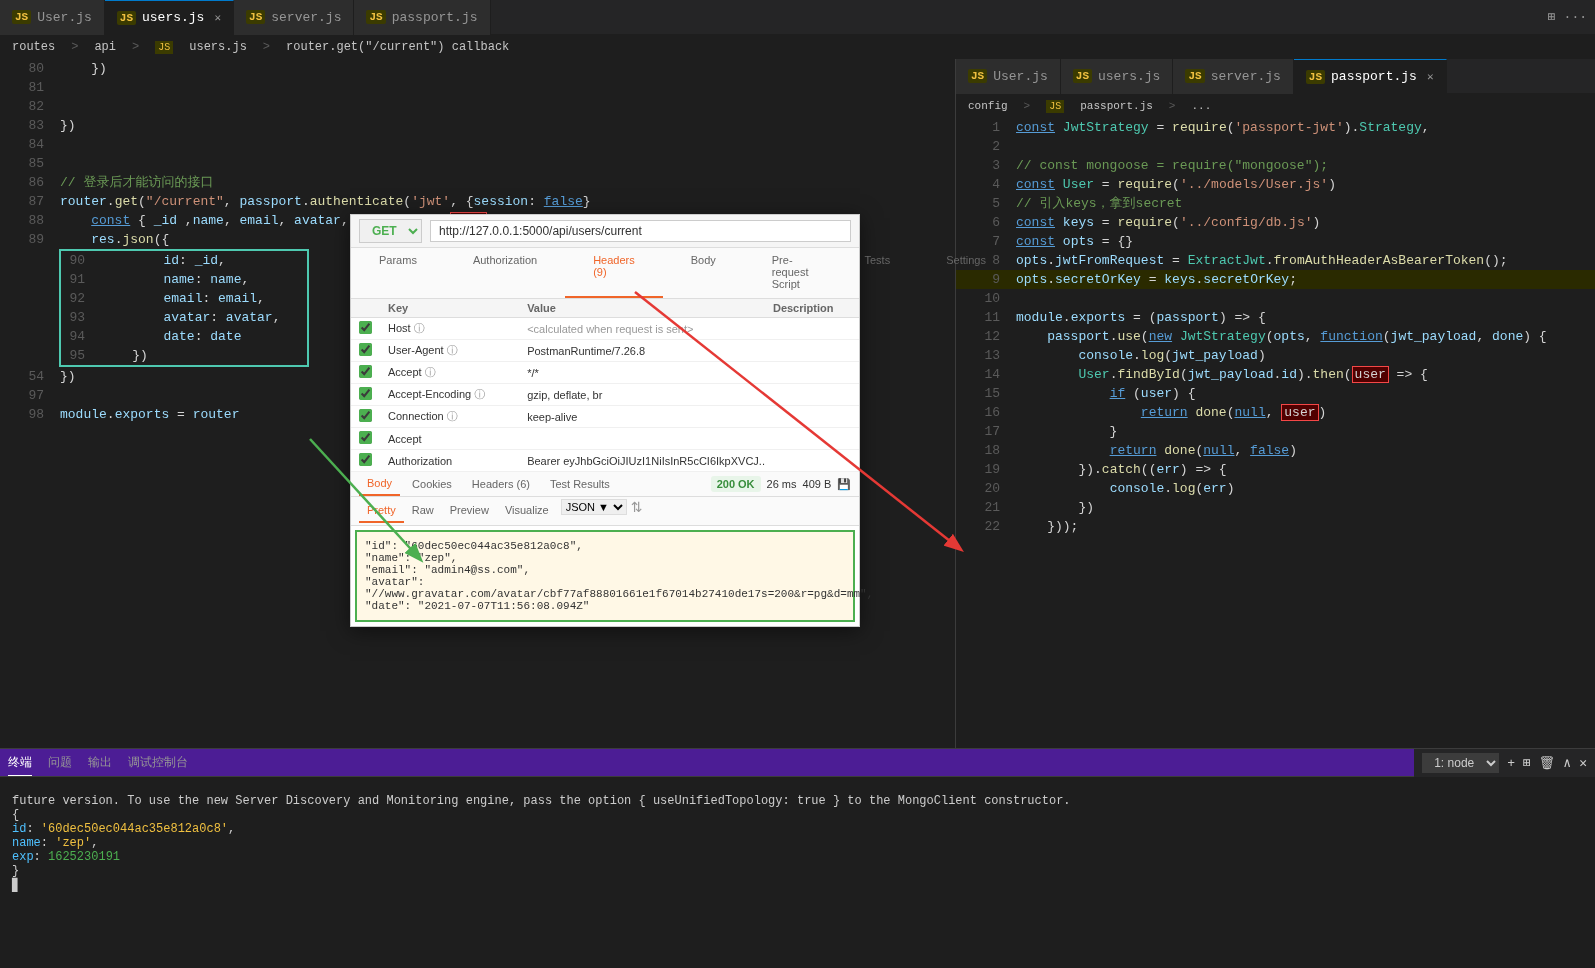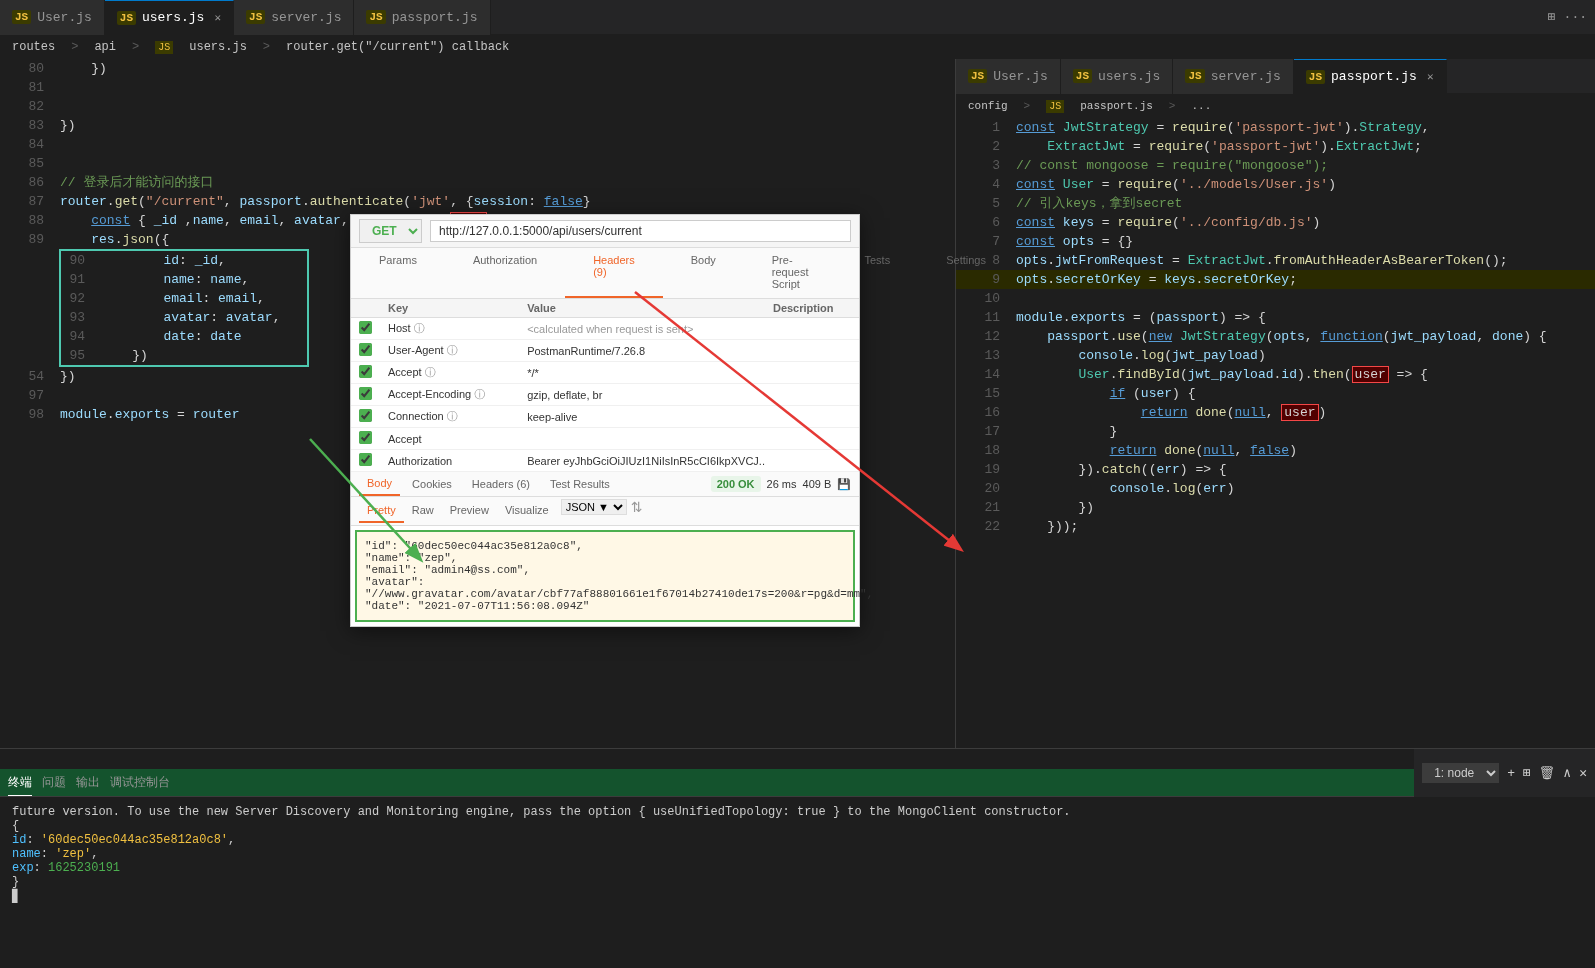--- a/index.html
+++ b/index.html
@@ -268,26 +268,25 @@
       border-top: 1px solid #3c3c3c;
       position: absolute;
       bottom: 0;
       left: 0;
       right: 0;
     }
 
     .terminal-tabs {
       display: flex;
       align-items: center;
-      background: #14532d;
+      background: #4c1d95;
       height: 28px;
       padding: 0 8px;
-      gap: 10px;
+      gap: 16px;
       border-bottom: 1px solid #3c3c3c;
-      margin-top: 20px;
     }
 
     .terminal-tab {
       font-size: 12px;
       color: #969696;
       cursor: pointer;
       padding: 4px 0;
     }
 
     .terminal-tab.active {
@@ -295,20 +294,21 @@
       border-bottom: 1px solid #ffffff;
     }
 
     .terminal-content {
       padding: 8px 12px;
       font-family: 'Courier New', monospace;
       font-size: 12px;
       color: #cccccc;
       height: calc(220px - 60px);
       overflow: hidden;
+      margin-top: 9px;
     }
 
     .terminal-toolbar {
       display: flex;
       align-items: center;
       justify-content: flex-end;
       padding: 2px 8px;
       background: #252526;
       gap: 8px;
     }
@@ -499,21 +499,21 @@
       <span class="item">config</span>
       <span class="sep">&gt;</span>
       <span class="js-icon" style="background:#3b3b00;color:#f0c040;font-size:10px;padding:1px 3px;">JS</span>
       <span class="item">passport.js</span>
       <span class="sep">&gt;</span>
       <span class="item">...</span>
     </div>
 
     <div style="overflow:hidden;">
       <div class="code-line"><span class="line-numbers">1</span><span><span class="kw">const</span> <span class="cls">JwtStrategy</span> <span class="op">=</span> <span class="fn">require</span><span class="punc">(</span><span class="str">'passport-jwt'</span><span class="punc">).</span><span class="cls">Strategy</span><span class="punc">,</span></span></div>
-      <div class="code-line"><span class="line-numbers">2</span><span><span class="punc">    </span><span class="cls">ExtractJwt</span> <span class="op">=</span> <span class="fn">require</span><span class="punc">(</span><span class="str">'passport-jwt'</span><span class="punc">).</span><span class="cls">ExtractJwt</span><span class="punc">;</span></span></div>
+      <div class="code-line"><span class="line-numbers">2</span></div>
       <div class="code-line"><span class="line-numbers">3</span><span><span class="cm">// const mongoose = require("mongoose");</span></span></div>
       <div class="code-line"><span class="line-numbers">4</span><span><span class="kw">const</span> <span class="cls">User</span> <span class="op">=</span> <span class="fn">require</span><span class="punc">(</span><span class="str">'../models/User.js'</span><span class="punc">)</span></span></div>
       <div class="code-line"><span class="line-numbers">5</span><span><span class="cm">// 引入keys，拿到secret</span></span></div>
       <div class="code-line"><span class="line-numbers">6</span><span><span class="kw">const</span> <span class="var">keys</span> <span class="op">=</span> <span class="fn">require</span><span class="punc">(</span><span class="str">'../config/db.js'</span><span class="punc">)</span></span></div>
       <div class="code-line"><span class="line-numbers">7</span><span><span class="kw">const</span> <span class="var">opts</span> <span class="op">=</span> <span class="punc">{}</span></span></div>
       <div class="code-line"><span class="line-numbers">8</span><span><span class="var">opts</span><span class="op">.</span><span class="prop">jwtFromRequest</span> <span class="op">=</span> <span class="cls">ExtractJwt</span><span class="op">.</span><span class="fn">fromAuthHeaderAsBearerToken</span><span class="punc">();</span></span></div>
       <div class="code-line" style="background:#2a2a00;"><span class="line-numbers">9</span><span><span class="var">opts</span><span class="op">.</span><span class="prop">secretOrKey</span> <span class="op">=</span> <span class="var">keys</span><span class="op">.</span><span class="prop">secretOrKey</span><span class="punc">;</span></span></div>
       <div class="code-line"><span class="line-numbers">10</span><span></span></div>
       <div class="code-line"><span class="line-numbers">11</span><span><span class="var">module</span><span class="op">.</span><span class="prop">exports</span> <span class="op">=</span> <span class="punc">(</span><span class="var">passport</span><span class="punc">) =&gt; {</span></span></div>
       <div class="code-line"><span class="line-numbers">12</span><span><span class="punc">    </span><span class="var">passport</span><span class="op">.</span><span class="fn">use</span><span class="punc">(</span><span class="kw">new</span> <span class="cls">JwtStrategy</span><span class="punc">(</span><span class="var">opts</span><span class="punc">, </span><span class="kw">function</span><span class="punc">(</span><span class="var">jwt_payload</span><span class="punc">, </span><span class="var">done</span><span class="punc">) {</span></span></div>

